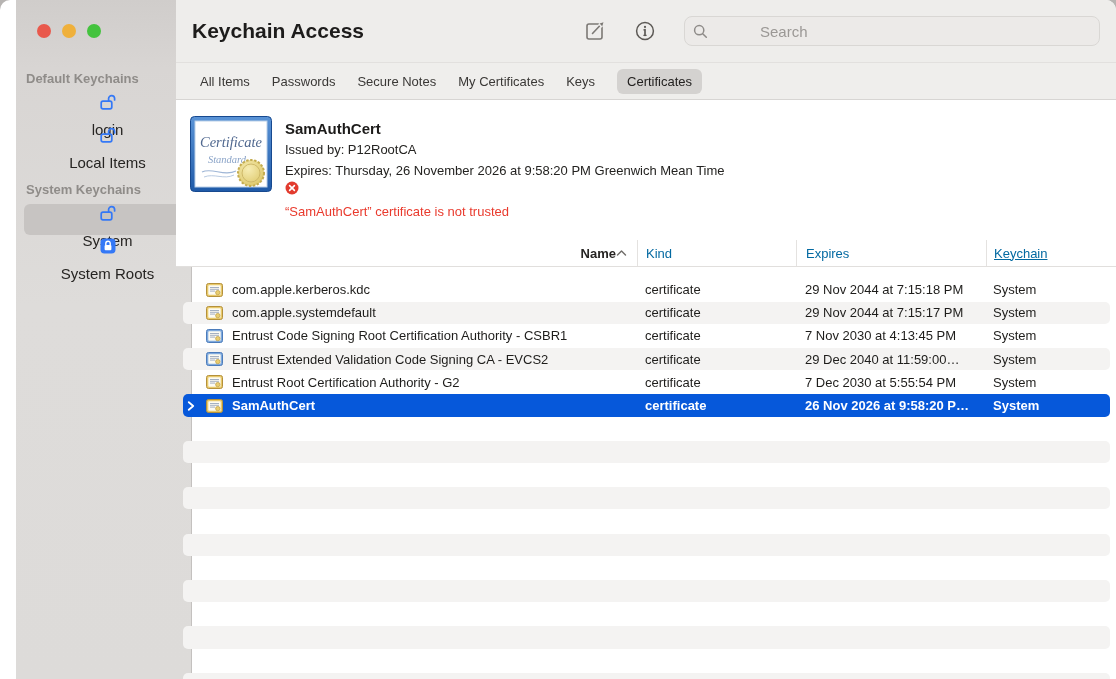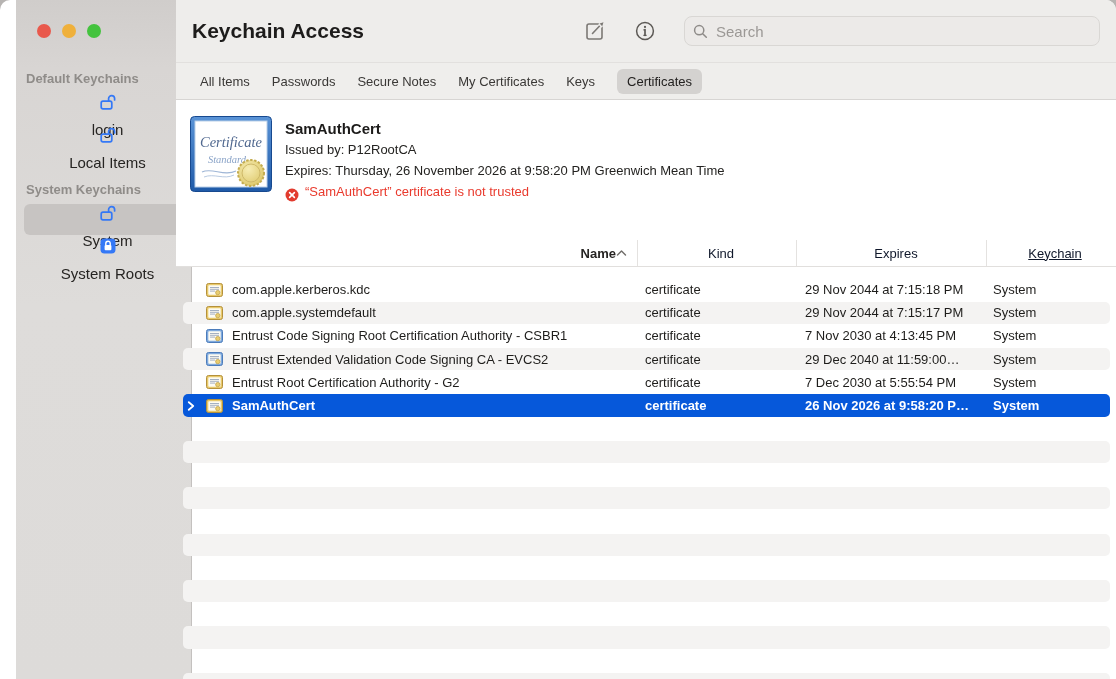--- a/index.html
+++ b/index.html
@@ -23,40 +23,40 @@
 
   
   .content{position:absolute;left:176px;top:0;width:940px;height:100%;}
 
   .toolbar{position:absolute;left:0;top:0;width:100%;height:62px;background:#eeedeb;display:flex;align-items:center;box-sizing:border-box;padding:0 16px;}
   .win-title{font-size:21px;font-weight:700;color:#1d1c1b;margin:0;}
   .toolbar .spacer{flex:1;}
   .tb-btn{background:none;border:none;padding:0;width:26px;height:26px;display:flex;align-items:center;justify-content:center;cursor:default;}
   .tb-btn + .tb-btn{margin-left:24px;}
   .search-field{margin-left:26px;width:416px;height:30px;background:#eceae8;border:1px solid #d9d7d4;border-radius:8px;display:flex;align-items:center;box-sizing:border-box;padding:0 8px;gap:6px;}
-  .search-field input{flex:1;border:none;background:transparent;outline:none;font-size:15px;color:#3a3836;font-family:inherit;}
+  .search-field input{flex:1;border:none;background:transparent;outline:none;font-size:15px;color:#3a3836;font-family:inherit;margin-left:44px;}
   .search-field input::placeholder{color:#9b9895;}
 
   .tabbar{position:absolute;left:0;top:62px;width:100%;height:38px;background:#efeeec;border-top:1px solid #e2e0de;border-bottom:1px solid #d7d5d3;box-sizing:border-box;display:flex;align-items:center;padding-left:24px;gap:22px;}
   .tab{font-size:13px;color:#3a3836;padding:5px 0;border-radius:6px;}
   .tab.selected{background:#d4d2d0;padding:5px 10px;color:#232120;}
 
   
   .detail{position:absolute;left:0;top:100px;width:100%;height:140px;background:#ffffff;}
   .cert-badge{position:absolute;left:14px;top:16px;}
   .detail-text{position:absolute;left:109px;top:18px;}
   .detail-title{font-size:15px;font-weight:700;color:#1c1b1a;line-height:21px;}
   .detail-line{font-size:13px;color:#242321;line-height:21px;}
-  .warning{display:flex;align-items:flex-end;gap:6px;line-height:21px;}
+  .warning{display:flex;align-items:flex-start;gap:6px;line-height:21px;flex-direction:column;}
   .warning span{font-size:13px;color:var(--warning-red,#e93a2d);}
 
   
   .table{position:absolute;left:0;top:240px;width:100%;bottom:0;}
   .thead{display:grid;grid-template-columns:461px 159px 190px 130px;height:27px;border-bottom:1px solid #e1dfdd;box-sizing:border-box;align-items:center;background:#fff;}
-  .th{font-size:13px;color:#0f172a;height:100%;display:flex;align-items:center;box-sizing:border-box;position:relative;justify-content:center;}
+  .th{font-size:13px;color:#0369a1;height:100%;display:flex;align-items:center;box-sizing:border-box;position:relative;}
   .th.name{padding-left:37px;font-weight:600;color:#272523;justify-content:flex-end;padding-right:10px;}
   .th.kind,.th.expires,.th.keychain{border-left:1px solid #e4e2e0;padding-left:8px;}
   .th.expires{padding-left:9px;}
   .th.keychain{padding-left:7px;text-decoration:underline;}
   .sort-caret{color:#6f6c69;display:flex;align-items:center;}
 
   .tbody{padding-top:11px;}
   .row{position:relative;height:23.2px;display:grid;grid-template-columns:461px 159px 190px 130px;align-items:center;font-size:13px;color:#1e1d1b;}
   .row-bg{position:absolute;left:7px;right:6px;top:.5px;bottom:.5px;border-radius:5px;z-index:0;}
   .row.striped .row-bg{background:#f4f3f2;}

